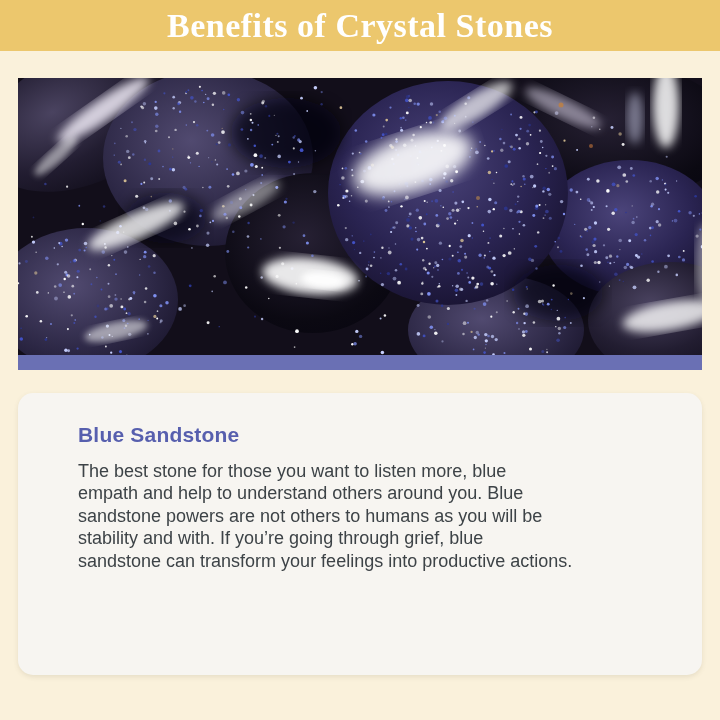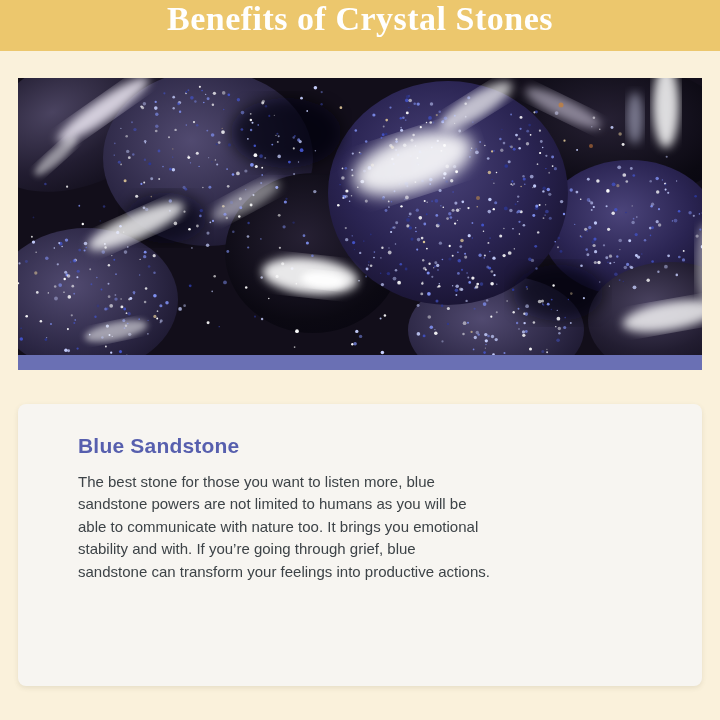--- a/index.html
+++ b/index.html
@@ -13,56 +13,56 @@
   }
   *{margin:0;padding:0;box-sizing:border-box;}
   html,body{width:720px;height:720px;overflow:hidden;}
   body{
     background:var(--page-bg);
     font-family:"Liberation Sans",sans-serif;
   }
   .header{
     height:51px;
     background:var(--header-bg);
-    display:flex;align-items:flex-start;justify-content:center;
+    display:flex;align-items:center;justify-content:center;
   }
   .header-title{
     font-family:"Liberation Serif",serif;
     font-weight:700;
     font-size:34px;
     letter-spacing:0.5px;
     color:var(--title-text);
   }
   .photo-wrap{
     margin:27px 18px 0 18px;
     width:684px;
   }
   .photo{
     width:684px;height:277px;display:block;background:#120e1a;
   }
   .photo-strip{
     width:684px;height:15px;background:var(--photo-strip);
   }
   .card{
-    margin:34px 18px 0 18px;
+    margin:23px 18px 0 18px;
     width:684px;height:282px;
     background:var(--card-bg);
-    border-radius:8px;
+    border-radius:15px;
     box-shadow:0 2px 5px rgba(90,80,50,0.12);
     padding:30px 50px 0 60px;
   }
   .card-heading{
     font-size:21px;
     font-weight:700;
     color:var(--heading-text);
     letter-spacing:0.2px;
     margin-bottom:13px;
   }
   .card-body{
-    font-size:15px;
+    font-size:18px;
     line-height:22.4px;
     color:var(--body-text);
   }
   .body-line{white-space:nowrap;}
 </style>
 </head>
 <body>
 
 <div class="header">
   <div class="header-title">Benefits of Crystal Stones</div>
@@ -1039,18 +1039,18 @@
     <circle cx="573" cy="68" r="2" fill="#ad6a38" opacity="0.7"></circle>
     <circle cx="460" cy="120" r="2" fill="#c08a4a" opacity="0.6"></circle>
   </svg>
   <div class="photo-strip"></div>
 </div>
 
 <div class="card">
   <div class="card-heading">Blue Sandstone</div>
   <div class="card-body">
     <div class="body-line">The best stone for those you want to listen more, blue</div>
-    <div class="body-line">sandstone powers are not limited to humans as you will be</div>
-    <div class="body-line">able to communicate with nature too. It brings you emotional</div>
+    <div class="body-line">empath and help to understand others around you. Blue</div>
+    <div class="body-line">sandstone powers are not others to humans as you will be</div>
     <div class="body-line">stability and with. If you’re going through grief, blue</div>
     <div class="body-line">sandstone can transform your feelings into productive actions.</div>
   </div>
 </div>
 
 </body></html>

